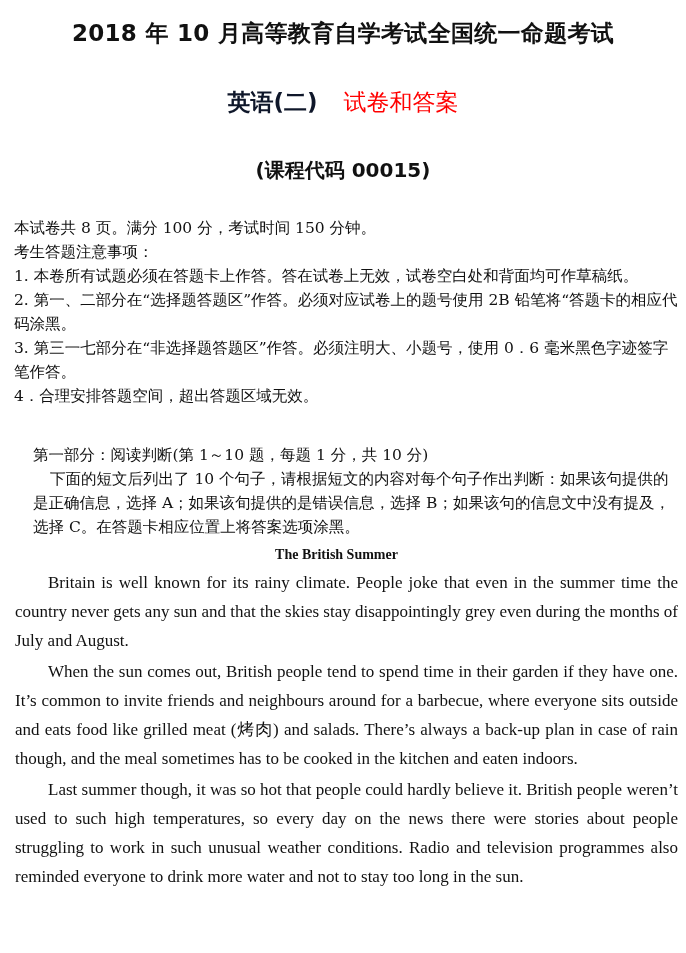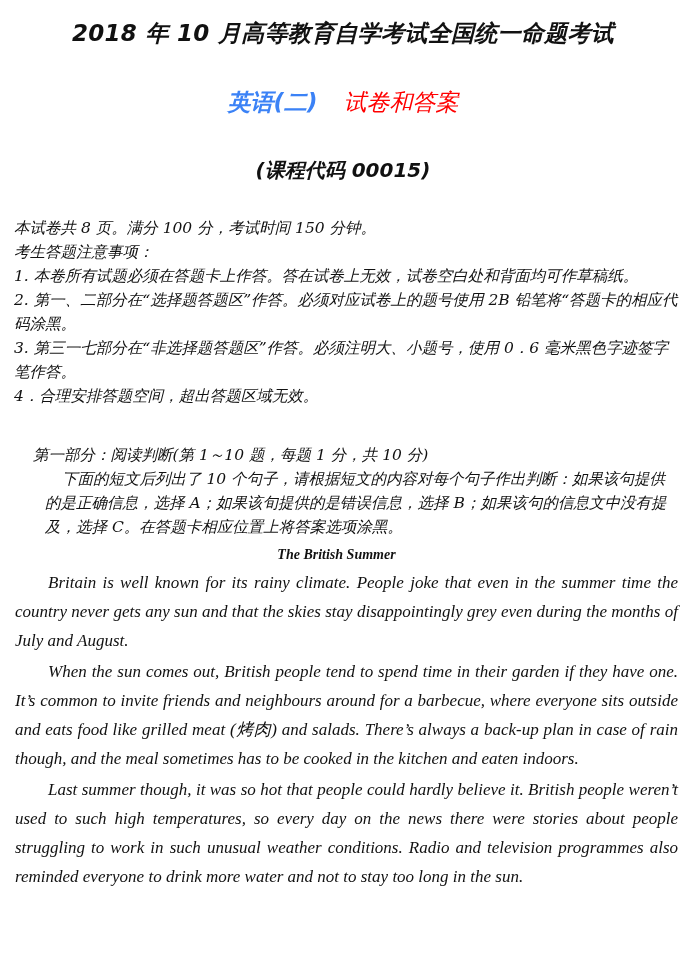--- a/index.html
+++ b/index.html
@@ -12,21 +12,20 @@
       height: 953px;
       position: relative;
       overflow: hidden;
       color: #111111;
       font-family: "DejaVu Sans", sans-serif;
     }
     .page {
       position: absolute;
       inset: 0;
       background: #ffffff;
-      font-style: italic;
     }
     
     .header-line {
       position: absolute;
       left: 0;
       width: 686px;
       text-align: center;
       font-family: "DejaVu Sans", sans-serif;
       font-weight: bold;
       white-space: nowrap;
@@ -35,21 +34,21 @@
     .title {
       top: 18px;
       font-size: 23px;
       letter-spacing: 0.3px;
     }
     .subtitle {
       top: 87px;
       font-size: 23px;
     }
     .subtitle .subject {
-      color: #3b82f6;
+      color: #0f172a;
     }
     .subtitle .gap {
       display: inline-block;
       width: 26px;
     }
     .subtitle .highlight {
       font-weight: normal;
       color: #ff0000;
     }
     .course-code {
@@ -72,21 +71,20 @@
       top: 216px;
       width: 664px;
     }
     .part {
       left: 33px;
       top: 443px;
       width: 645px;
     }
     .part .instructions {
       text-indent: 17px;
-      margin-left: 12px;
     }
     
     .passage {
       position: absolute;
       left: 15px;
       top: 542px;
       width: 663px;
       font-family: "Liberation Serif", serif;
       color: #111111;
     }

